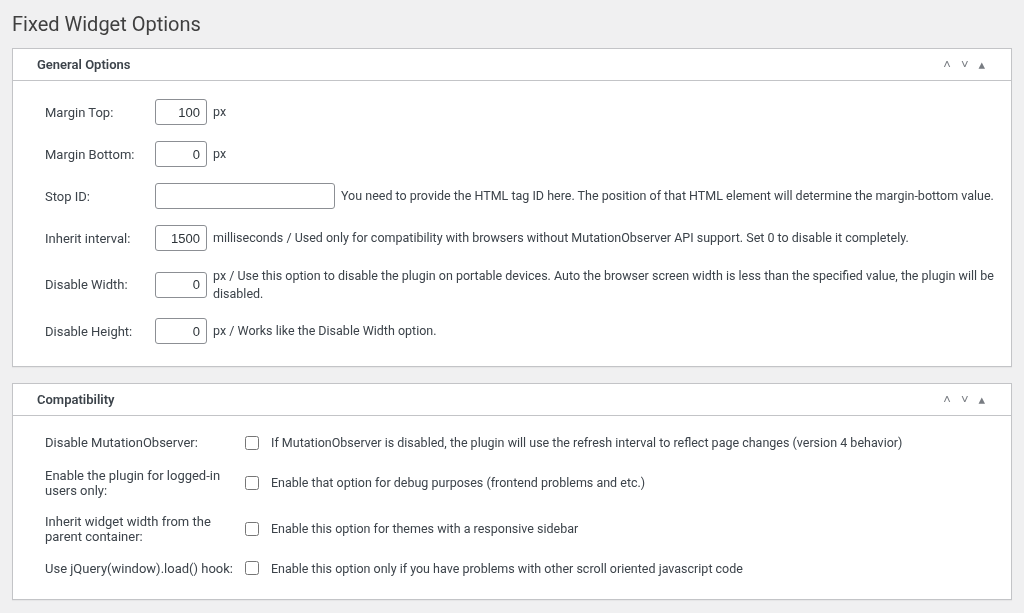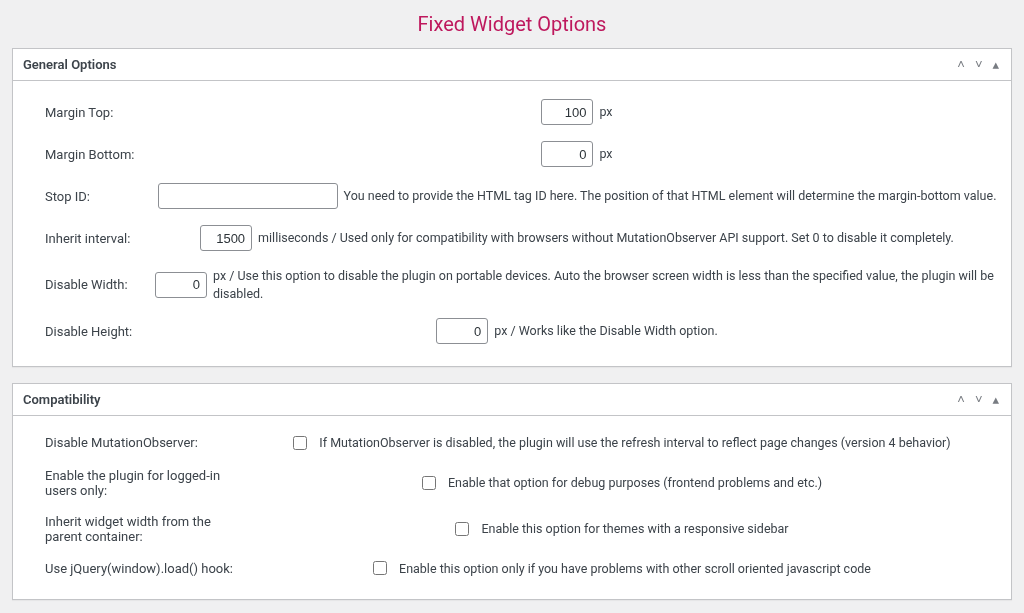--- a/index.html
+++ b/index.html
@@ -9,35 +9,34 @@
     font-family: -apple-system, BlinkMacSystemFont, "Segoe UI", Roboto, Oxygen-Sans, Ubuntu, Cantarell, "Helvetica Neue", sans-serif;
     font-size: 13px;
     color: #444;
     background: #f0f0f1;
   }
   h1.page-title {
     font-size: 20px;
     font-weight: 400;
     margin: 0 0 12px 0;
     padding: 0;
-    color: #be185d;
-    text-align: center;
+    color: #404040;
   }
   .postbox {
     background: #fff;
     border: 1px solid #c3c4c7;
     box-shadow: 0 1px 1px rgba(0,0,0,.04);
     margin-bottom: 16px;
   }
   .postbox-header {
     display: flex;
     align-items: center;
     justify-content: space-between;
     border-bottom: 1px solid #c3c4c7;
-    padding: 6px 10px;
+    padding: 6px 24px;
   }
   .postbox-header h2 {
     font-size: 13px;
     font-weight: 600;
     margin: 0;
     padding: 2px 0;
     color: #3c434a;
   }
   .postbox-header .handle-actions {
     display: flex;
@@ -67,21 +66,20 @@
     flex-shrink: 0;
     color: #3c434a;
     font-size: 13px;
   }
   .postbox.compat .form-row label.row-label { width: 200px; }
   .form-row .ctrl {
     display: flex;
     align-items: center;
     gap: 6px;
     flex: 1;
-    justify-content: center;
   }
   .num-input {
     width: 52px;
     height: 26px;
     border: 1px solid #8c8f94;
     border-radius: 3px;
     padding: 0 6px;
     font-size: 13px;
     color: #2c3338;
     text-align: right;

